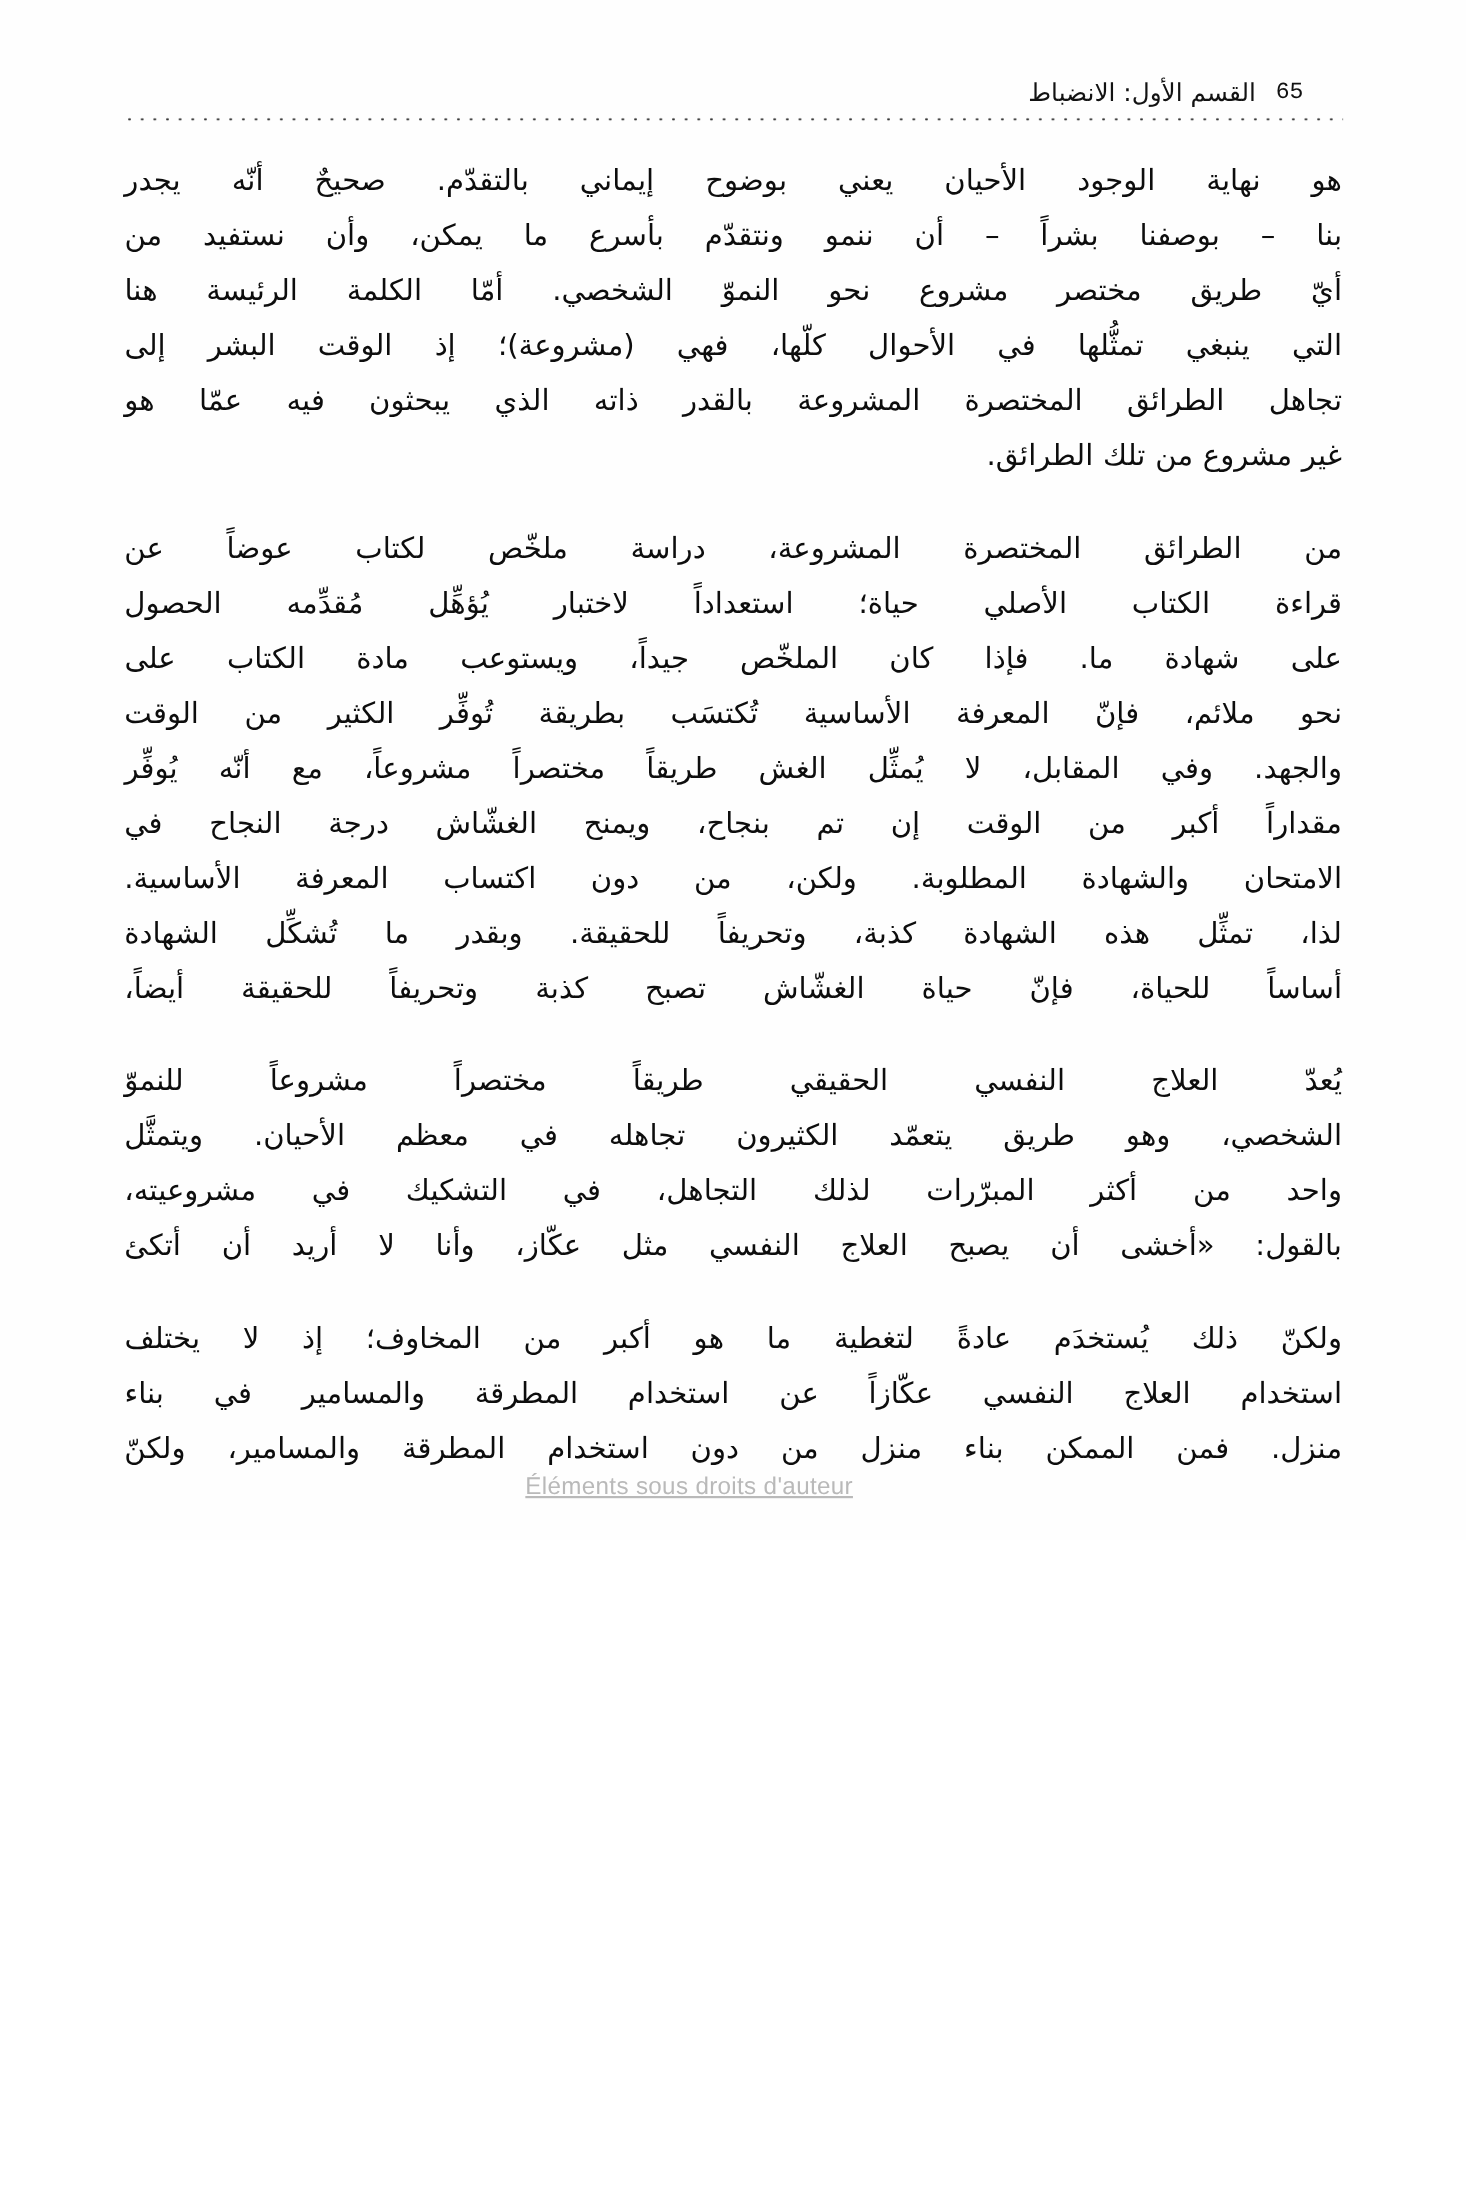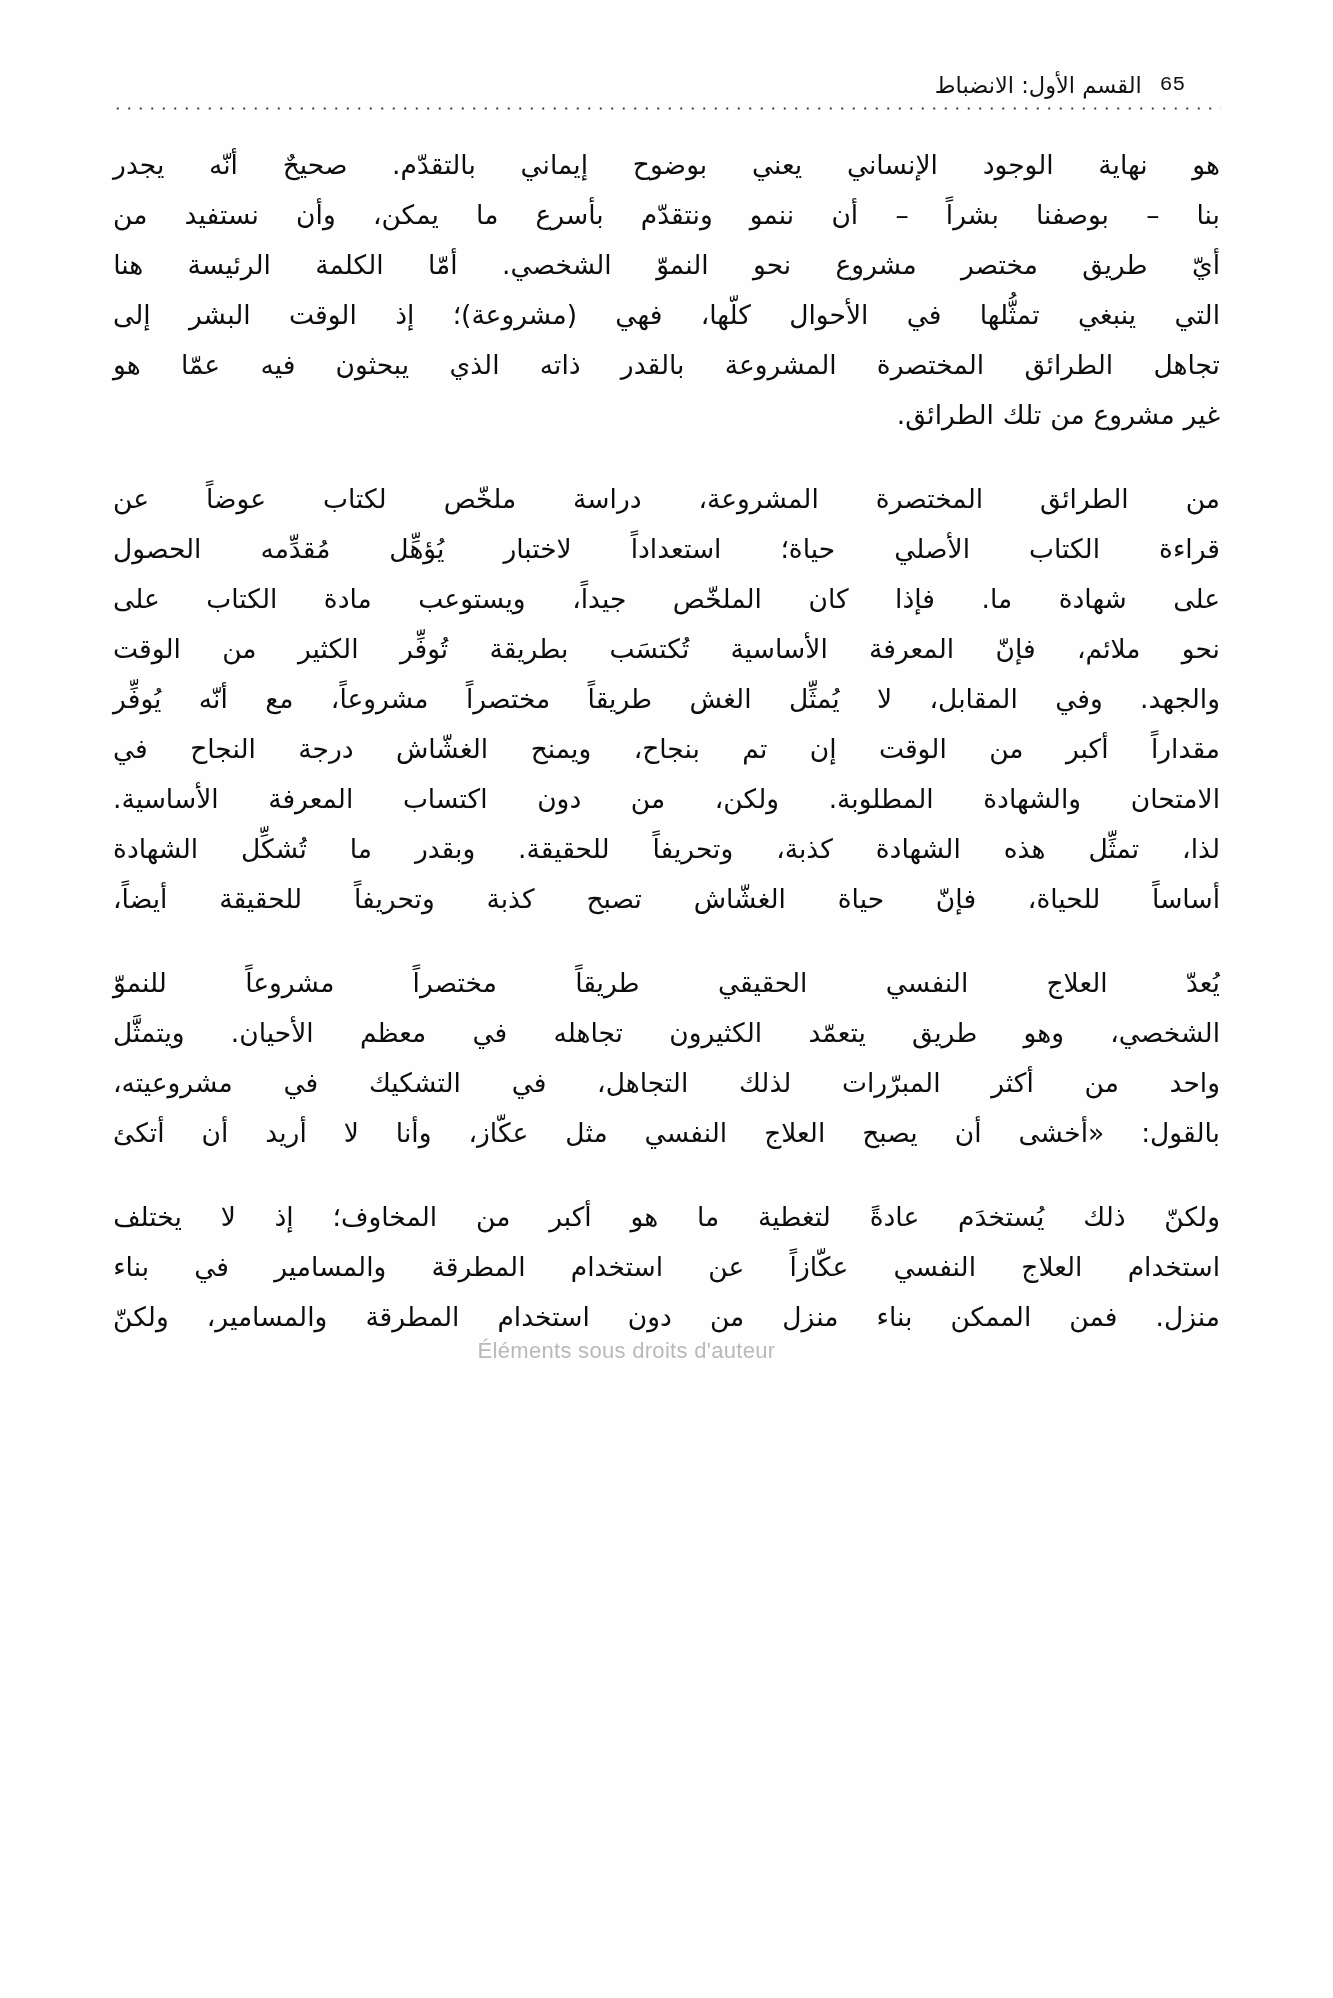--- a/index.html
+++ b/index.html
@@ -99,41 +99,42 @@
     bottom: 36px;
     left: 0;
     right: 0;
     text-align: center;
     direction: ltr;
     font-size: 22px;
     color: #b9b9b9;
     font-family: "Liberation Sans", sans-serif;
     letter-spacing: 0.3px;
     padding-right: 80px;
+    text-decoration: underline;
   }
 </style>
 </head>
 <body>
 
 <div class="page">
 
   <div class="running-head">
     <span class="chapter-title">القسم الأول: الانضباط</span>
     <span class="folio">65</span>
   </div>
 
   <div class="dotted-rule"></div>
 
   <div class="text-column" id="text-column">
       <p class="para">
         <span class="line just">
           <span>هو</span>
           <span>نهاية</span>
           <span>الوجود</span>
-          <span>الإنساني</span>
+          <span>الأحيان</span>
           <span>يعني</span>
           <span>بوضوح</span>
           <span>إيماني</span>
           <span>بالتقدّم.</span>
           <span>صحيحٌ</span>
           <span>أنّه</span>
           <span>يجدر</span>
         </span>
         <span class="line just">
           <span>بنا</span>

